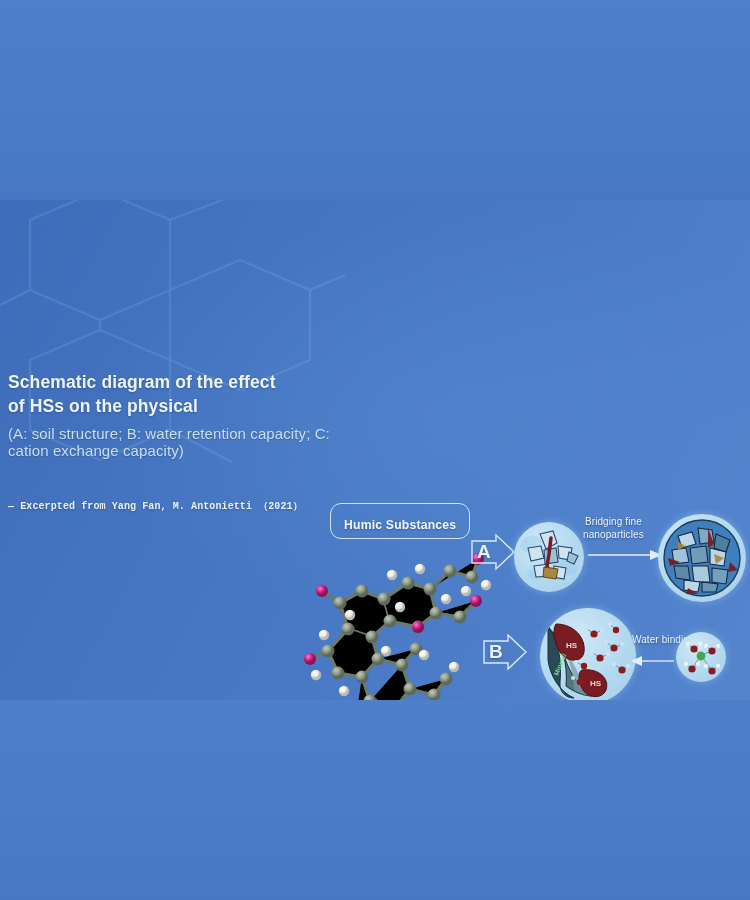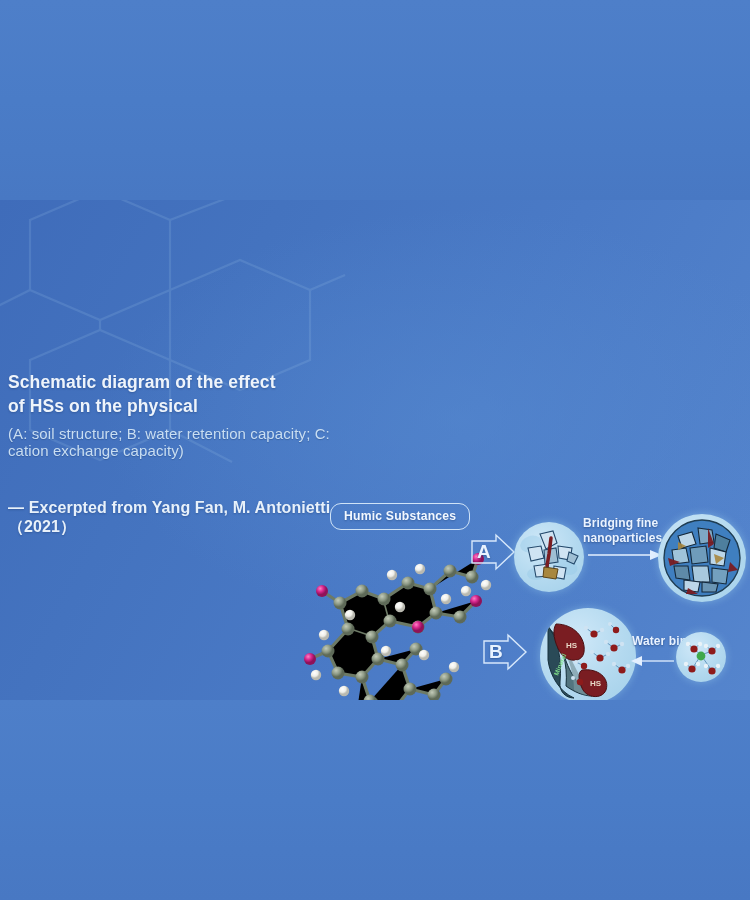--- a/index.html
+++ b/index.html
@@ -75,33 +75,34 @@
   #subtitle {
     color: #c9def2;
     font-size: 15px;
     font-weight: normal;
     margin-top: 7px;
     letter-spacing: 0.1px;
     text-shadow: 0 1px 1px rgba(20,50,100,0.3);
   }
   #citation {
     color: #e8f1fa;
-    font-size: 16px;
+    font-size: 10px;
     font-weight: bold;
     margin-top: 40px;
     letter-spacing: 0.1px;
     text-shadow: 0 1px 2px rgba(20,50,100,0.35);
+    font-family: Liberation Mono, monospace;
   }
 
   
   #hs-pill {
     position: absolute;
     left: 330px;
     top: 303px;
-    padding: 5px 13px 6px 13px;
+    padding: 14px 13px 6px 13px;
     border: 1.4px solid #cfe3f7;
     border-radius: 11px;
     color: #f2f8ff;
     font-size: 12.2px;
     font-weight: bold;
     letter-spacing: 0.2px;
     white-space: nowrap;
     text-shadow: 0 1px 2px rgba(20,50,100,0.4);
   }
 
@@ -144,23 +145,24 @@
   }
   #circle-a1 { left: 514px; top: 322px; width: 70px; height: 70px; }
   #circle-a2 { left: 658px; top: 314px; width: 88px; height: 88px; }
   #circle-b1 { left: 540px; top: 408px; width: 96px; height: 96px; }
   #circle-b2 { left: 676px; top: 432px; width: 50px; height: 50px; }
 
   
   .flow-label {
     position: absolute;
     color: #eaf3ff;
-    font-size: 12px;
-    font-weight: bold;
+    font-size: 10px;
+    font-weight: normal;
     line-height: 1.25;
+    text-align: center;
     letter-spacing: 0.1px;
     white-space: nowrap;
     text-shadow: 0 1px 2px rgba(20,50,100,0.5);
   }
   #label-bridging { left: 583px; top: 316px; }
   #label-water    { left: 632px; top: 434px; }
 
   
   .connector {
     position: absolute;

